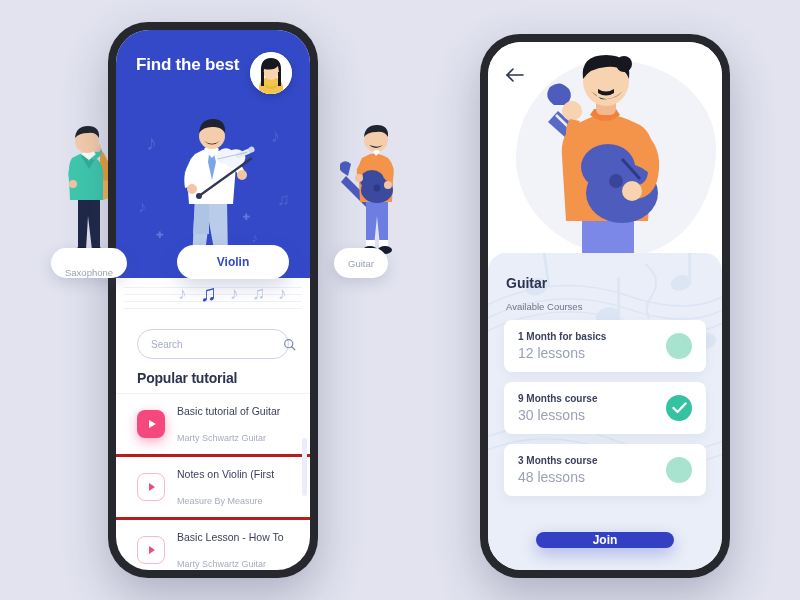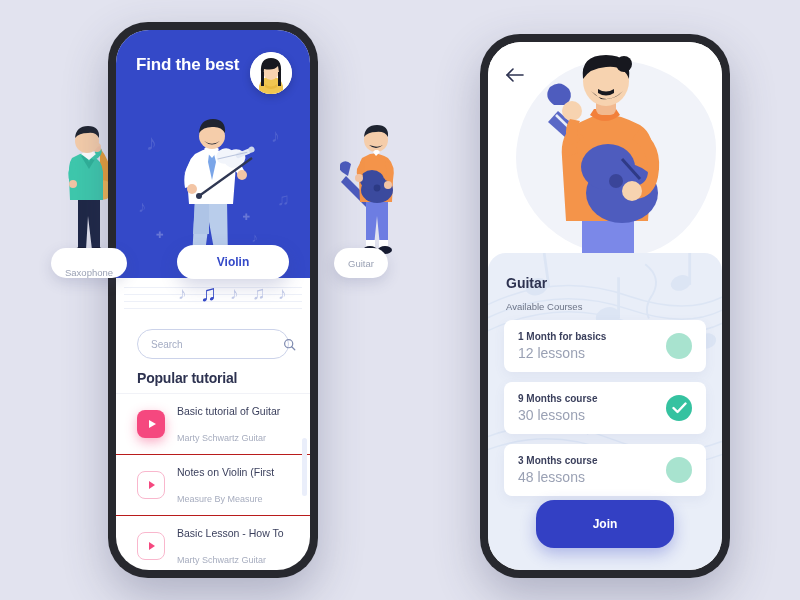--- a/index.html
+++ b/index.html
@@ -99,21 +99,21 @@
 
   
   .sec-title {
     position:absolute; left:21px; top:340px;
     font-size:14px; font-weight:bold; color:#2d3250; letter-spacing:-.2px;
   }
   .list { position:absolute; left:0; right:0; top:363px; bottom:0; }
   .row {
     display:flex; align-items:center; gap:12px;
     padding:11px 21px 11px 21px;
-    border-top:1px solid #b91c1c;
+    border-top:3px solid #b91c1c;
   }
   .row:first-child { border-top:1px solid #f1f2f7; }
   .play {
     width:28px; height:28px; border-radius:8px; flex:none;
     display:flex; align-items:center; justify-content:center;
   }
   .play.solid { background:#f5487f; box-shadow:0 4px 12px rgba(245,72,127,.45); }
   .play.outline { background:#fff; border:1.2px solid #f9b7cd; }
   .tri-w { width:0;height:0;border-left:7px solid #fff;border-top:4.5px solid transparent;border-bottom:4.5px solid transparent;margin-left:2px; }
   .tri-p { width:0;height:0;border-left:6px solid #f5487f;border-top:4px solid transparent;border-bottom:4px solid transparent;margin-left:2px; }
@@ -163,21 +163,21 @@
     padding:0 14px;
     box-shadow:0 4px 12px rgba(90,100,150,.07);
   }
   .c-title { font-size:10px; font-weight:bold; color:#3a3f5c; }
   .c-sub { font-size:14px; color:#9aa1b4; margin-top:3px; }
   .c-dot { width:26px; height:26px; border-radius:50%; background:#a8e3cf; flex:none;
            display:flex; align-items:center; justify-content:center; }
   .c-dot.on { background:#35c2a0; }
   .join-btn {
     position:absolute; left:48px; right:48px; bottom:22px;
-    height:48px; border-radius:18px; background:#3340c4;
+    height:16px; border-radius:18px; background:#3340c4;
     color:#fff; font-size:12px; font-weight:bold;
     display:flex; align-items:center; justify-content:center;
     border:none; cursor:pointer; font-family:"Liberation Sans", sans-serif;
     box-shadow:0 6px 16px rgba(51,64,196,.32);
   }
 </style>
 </head>
 <body>
 
 <div class="canvas">

